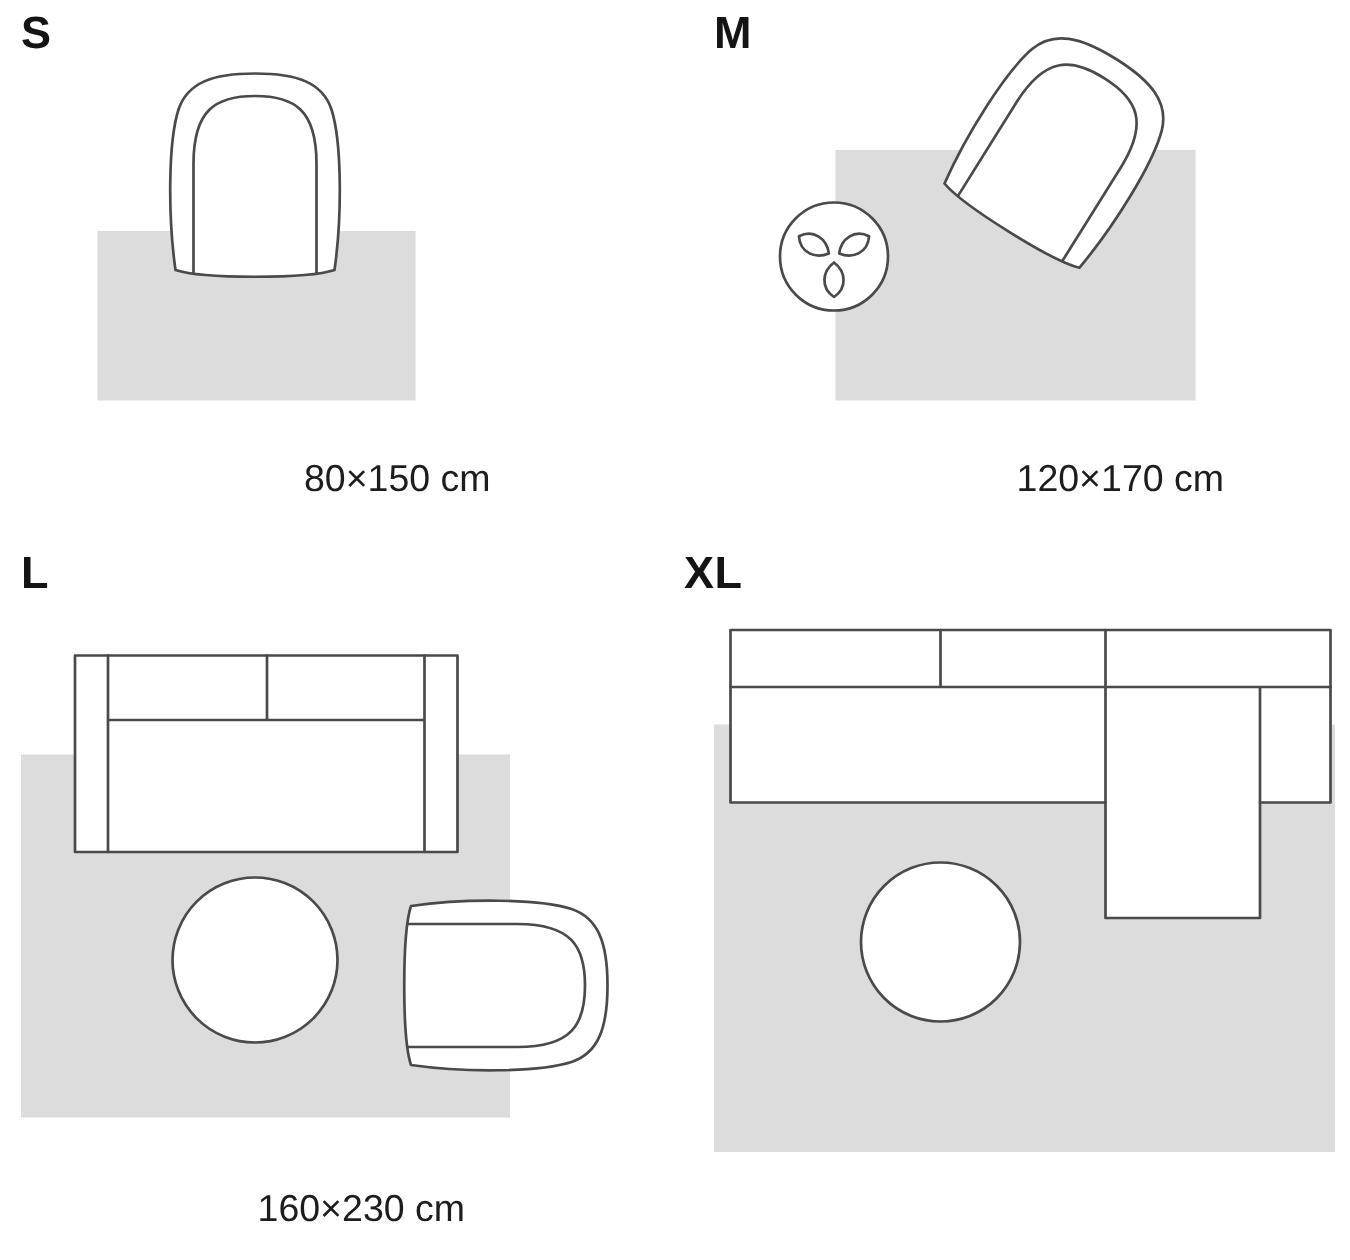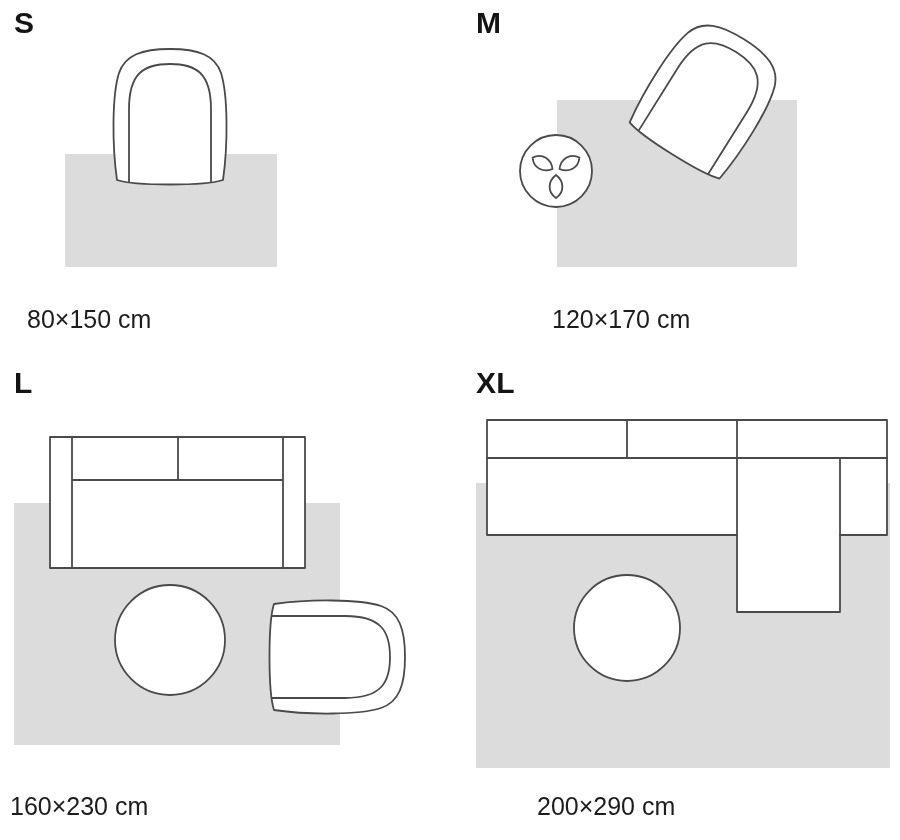--- a/index.html
+++ b/index.html
@@ -25,21 +25,21 @@
     line-height: 1;
     color: #141414;
     letter-spacing: 0.3px;
   }
   .size-caption {
     position: absolute;
     width: 300px;
     font-size: 25px;
     line-height: 1.1;
     color: #1d1d1d;
-    text-align: left;
+    text-align: right;
   }
   .furn {
     stroke-width: 1.8;
     stroke-linejoin: round;
     stroke-linecap: round;
   }
 </style>
 </head>
 <body>
 
@@ -96,20 +96,19 @@
           <path fill="none" d="M487 458 H887 M627 420 V458 M737 420 V458 M737 458 V535 M840 458 V535"></path>
         </g>
         <circle cx="627" cy="628" r="53"></circle>
       </g>
     </g>
   </svg>
 
   <div class="size-label" style="left:14px; top:8px">S</div>
   <div class="size-label" style="left:476px; top:8px">M</div>
   <div class="size-label" style="left:14px; top:368px">L</div>
-  <div class="size-label" style="left:476px; top:368px">XL</div>
+  <div class="size-label" style="left:456px; top:368px">XL</div>
 
   <div class="size-caption" style="left:27px; top:306px">80×150 cm</div>
-  <div class="size-caption" style="left:552px; top:306px">120×170 cm</div>
+  <div class="size-caption" style="left:516px; top:306px">120×170 cm</div>
   <div class="size-caption" style="left:10px; top:793px">160×230 cm</div>
-  <div class="size-caption" style="left:537px; top:793px">200×290 cm</div>
 
 </div>
 
 </body></html>

